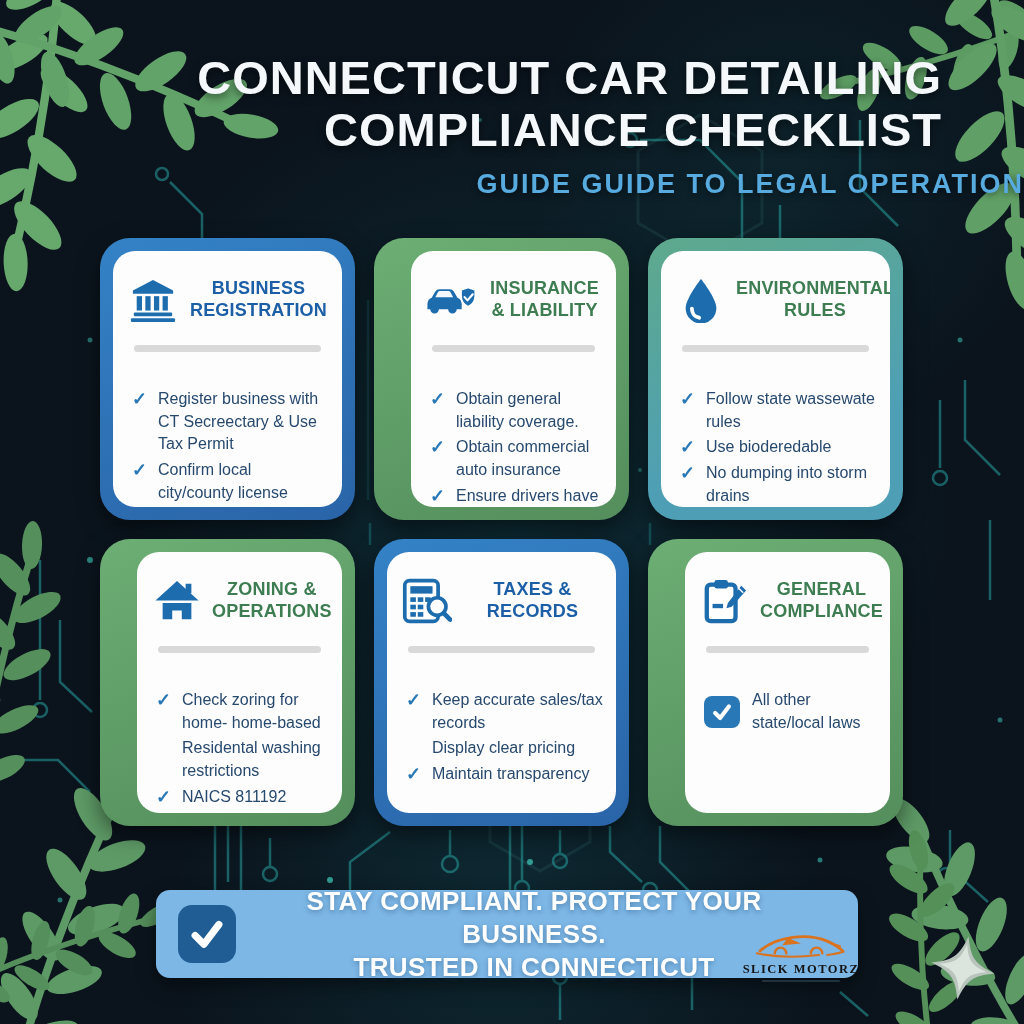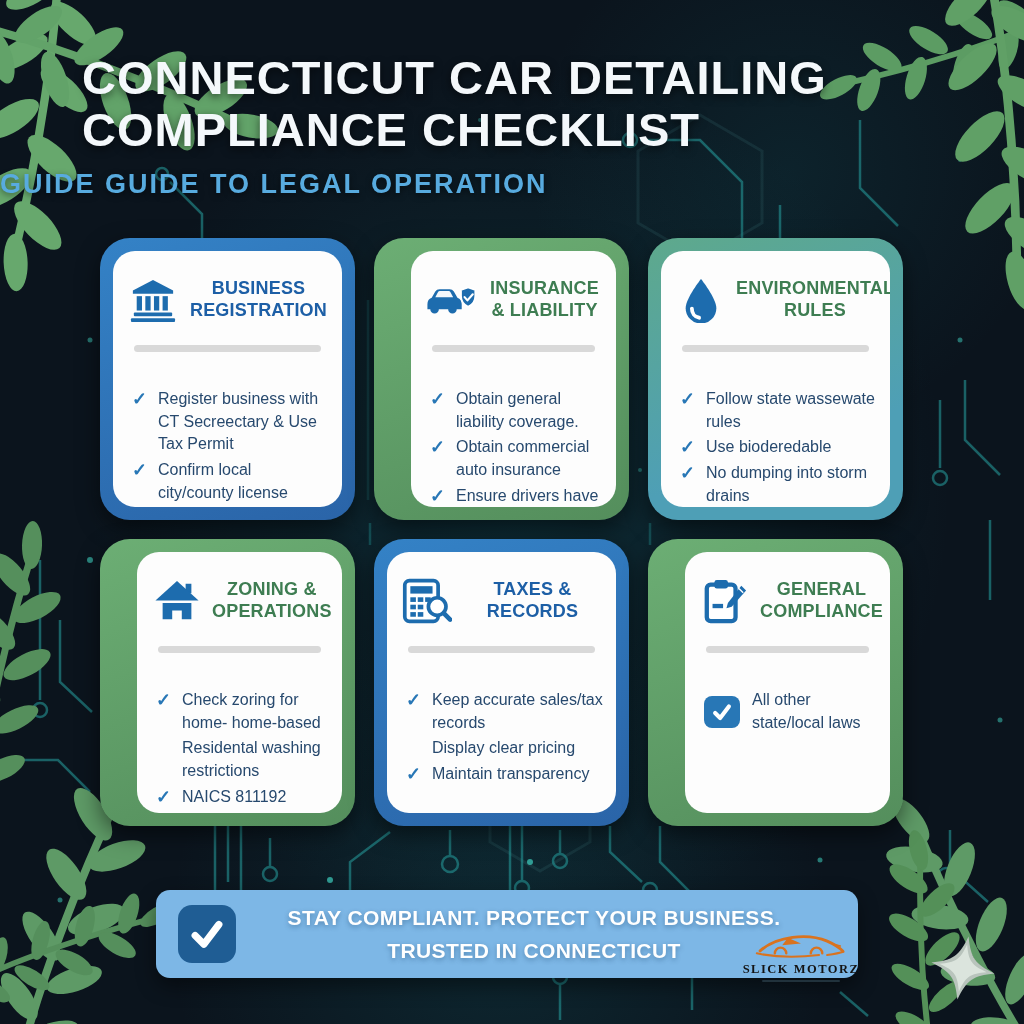--- a/index.html
+++ b/index.html
@@ -2,21 +2,21 @@
 <html><head>
 <meta charset="utf-8">
 <style>
   html,body{margin:0;padding:0;width:1024px;height:1024px;overflow:hidden;
     background:#0b141d;font-family:"Liberation Sans",sans-serif;}
   .stage{position:relative;width:1024px;height:1024px;overflow:hidden;}
   .bg{position:absolute;inset:0;z-index:0;}
   .content{position:absolute;inset:0;z-index:1;}
 
   
-  .header{position:absolute;top:0;left:0;right:0;text-align:left;padding-top:52px;}
+  .header{position:absolute;top:0;left:0;right:0;text-align:right;padding-top:52px;}
   .main-title{margin:0 auto;max-width:860px;font-size:47px;line-height:1.1;font-weight:800;
     color:#f4f8fb;letter-spacing:1px;text-shadow:0 3px 8px rgba(0,0,0,.55);}
   .subtitle{margin-top:14px;font-size:27px;font-weight:700;color:#58abdf;letter-spacing:2px;
     text-shadow:0 2px 6px rgba(0,0,0,.5);}
 
   
   .cards{position:absolute;left:100px;top:238px;display:grid;
     grid-template-columns:repeat(3,255px);grid-template-rows:282px 287px;
     column-gap:29px;row-gap:28px;gap:19px;}
   .card{border-radius:30px;padding:13px;box-sizing:border-box;
@@ -43,21 +43,21 @@
     display:flex;align-items:center;justify-content:center;}
   .badge-check svg{width:22px;height:22px;}
 
   
   .banner{position:absolute;left:156px;top:890px;width:702px;height:88px;background:#7db7e6;
     border-radius:14px;display:flex;align-items:center;padding:0 22px;box-sizing:border-box;
     box-shadow:0 8px 20px rgba(0,0,0,.45);}
   .banner-check{flex:0 0 58px;height:58px;background:#1f5d94;border-radius:14px;
     display:flex;align-items:center;justify-content:center;}
   .banner-check svg{width:38px;height:38px;}
-  .banner-text{flex:1;text-align:center;color:#fff;font-weight:800;font-size:21px;
+  .banner-text{flex:1;text-align:center;color:#fff;font-weight:800;font-size:26px;
     line-height:33px;letter-spacing:.4px;text-shadow:0 2px 5px rgba(30,70,110,.45);padding-right:4px;}
 
   
   .logo{position:absolute;left:740px;top:928px;width:122px;text-align:center;z-index:2;}
   .logo svg{width:104px;height:36px;display:block;margin:0 auto;}
   .logo-text{font-size:12.5px;font-weight:800;letter-spacing:1.5px;color:#141414;margin-top:-2px;font-family:Liberation Serif, serif;}
   .logo-underline{height:2px;width:78px;background:#21323c;margin:3px auto 0;border-radius:1px;}
 </style>
 </head>
 <body>

